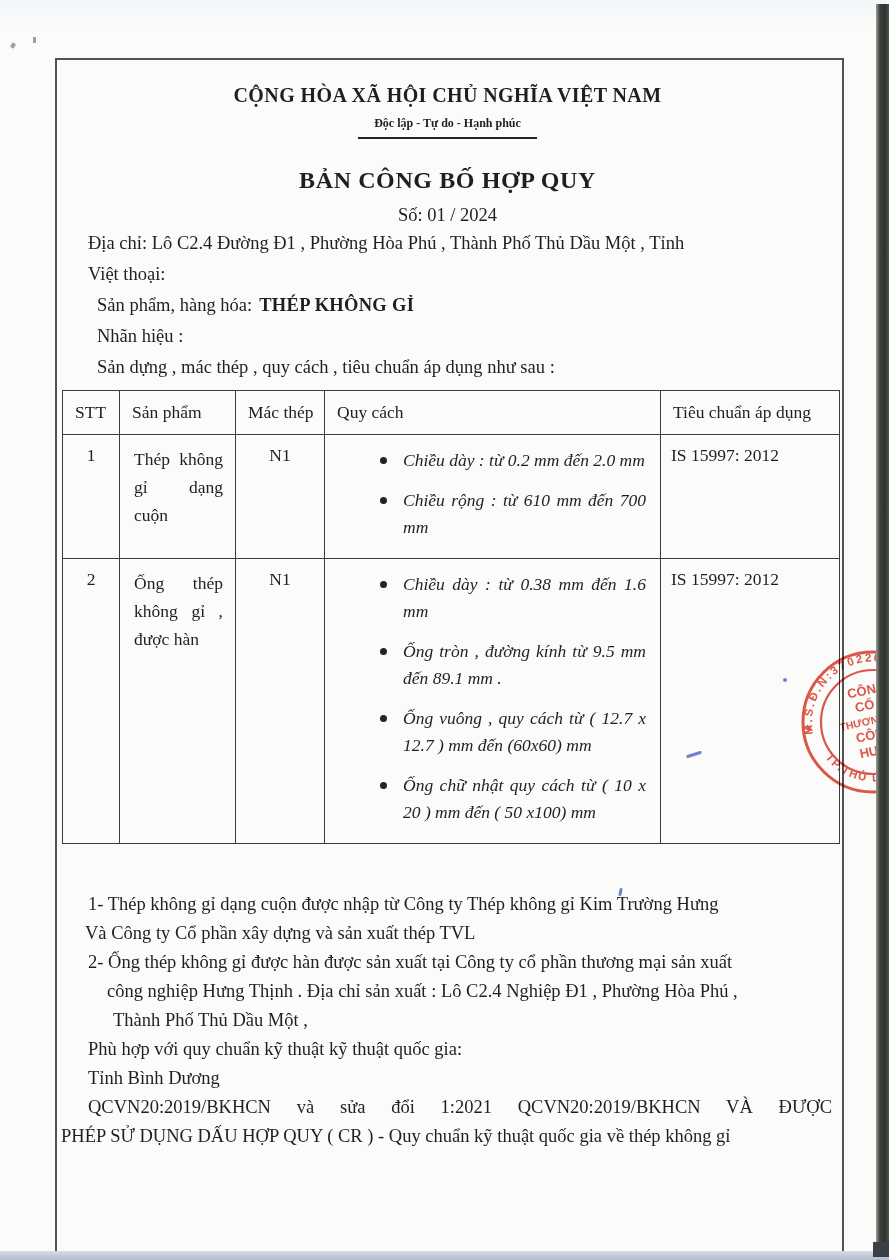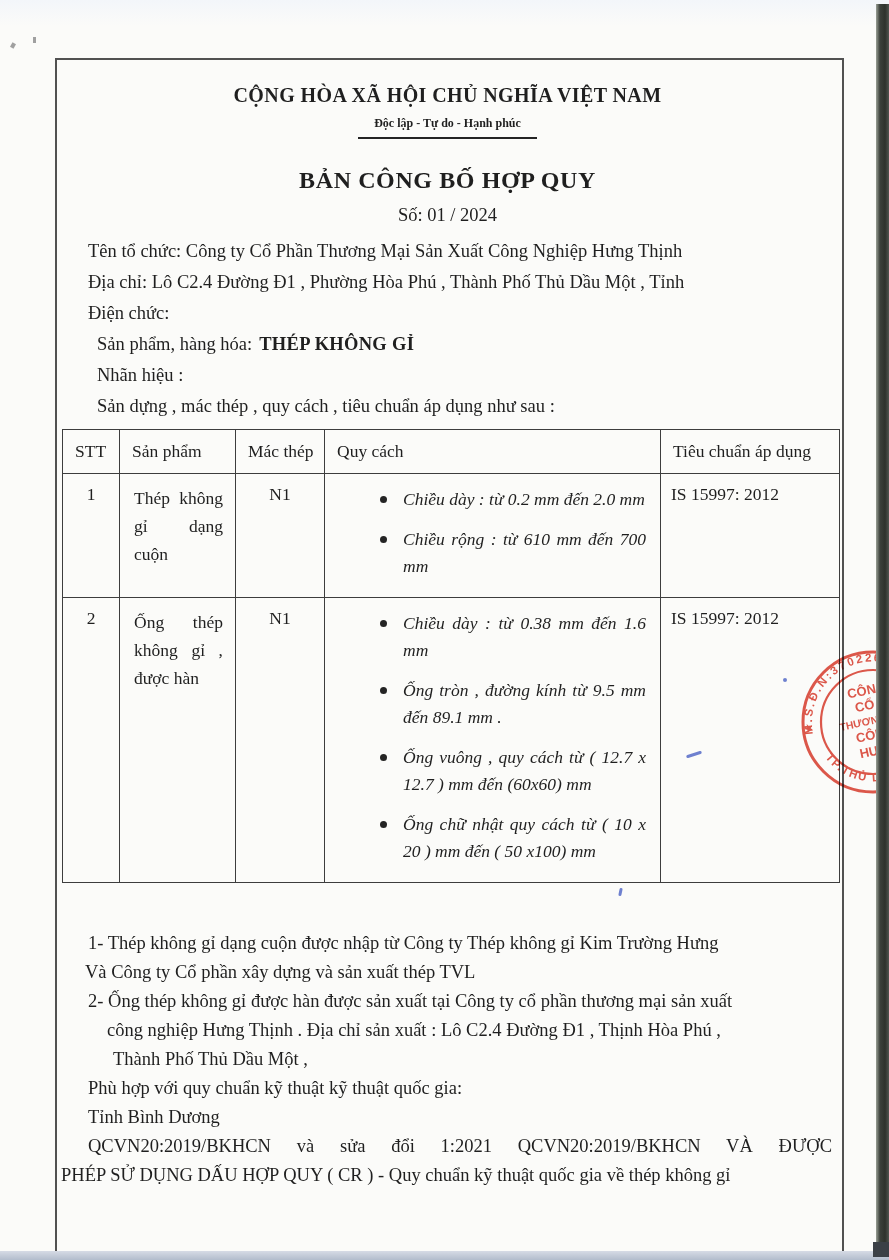--- a/index.html
+++ b/index.html
@@ -82,23 +82,22 @@
   <div class="doc-border">
 
     <div class="nat-title">CỘNG HÒA XÃ HỘI CHỦ NGHĨA VIỆT NAM</div>
     <div class="motto-wrap">
       <span class="motto">Độc lập - Tự do - Hạnh phúc</span>
     </div>
 
     <div class="doc-title">BẢN CÔNG BỐ HỢP QUY</div>
     <div class="doc-number">Số: 01 / 2024</div>
 
-    <p class="body-line first-body">Tên tổ chức: Công ty Cổ Phần Thương Mại Sản Xuất Công Nghiệp Hưng Thịnh</p>
     <p class="body-line">Địa chỉ: Lô C2.4 Đường Đ1 , Phường Hòa Phú , Thành Phố Thủ Dầu Một , Tỉnh</p>
-    <p class="body-line">Điện chức:</p>
+    <p class="body-line">Việt thoại:</p>
 
     <p class="body-line pl36"><span>Sản phẩm, hàng hóa:</span><span class="prod-value">THÉP KHÔNG GỈ</span></p>
     <p class="body-line pl36">Nhãn hiệu :</p>
     <p class="body-line pl36">Sản dựng , mác thép , quy cách , tiêu chuẩn áp dụng như sau :</p>
 
     <table class="spec">
       <colgroup>
         <col style="width:57px">
           <col style="width:116px">
           <col style="width:89px">
@@ -141,21 +140,21 @@
           </td>
           <td class="c-tc">IS 15997: 2012</td>
         </tr>
       </tbody>
     </table>
 
     <div class="notes">
       <div class="note-line nl-28">1- Thép không gỉ dạng cuộn được nhập từ Công ty Thép không gỉ Kim Trường Hưng</div>
       <div class="note-line nl-24">Và Công ty Cổ phần xây dựng và sản xuất thép TVL</div>
       <div class="note-line nl-28">2- Ống thép không gỉ được hàn được sản xuất tại Công ty cổ phần thương mại sản xuất</div>
-      <div class="note-line nl-46">công nghiệp Hưng Thịnh . Địa chỉ sản xuất : Lô C2.4 Đường Đ1 , Thịnh Hòa Phú ,</div>
+      <div class="note-line nl-46">công nghiệp Hưng Thịnh . Địa chỉ sản xuất : Lô C2.4 Nghiệp Đ1 , Phường Hòa Phú ,</div>
       <div class="note-line nl-52">Thành Phố Thủ Dầu Một ,</div>
       <div class="note-line nl-28">Phù hợp với quy chuẩn kỹ thuật kỹ thuật quốc gia:</div>
       <div class="note-line nl-28">Tỉnh Bình Dương</div>
       <div class="note-line nl-28 nl-just">QCVN20:2019/BKHCN và sửa đổi 1:2021 QCVN20:2019/BKHCN VÀ ĐƯỢC</div>
       <div class="note-line nl-0">PHÉP SỬ DỤNG DẤU HỢP QUY ( CR ) -  Quy chuẩn kỹ thuật quốc gia về thép không gỉ</div>
     </div>
   </div>
 
   <svg class="stamp" viewBox="0 0 180 180" xmlns="http://www.w3.org/2000/svg">
     <circle cx="90" cy="90" r="70" fill="none" stroke="#dd4a3c" stroke-width="3"></circle>

